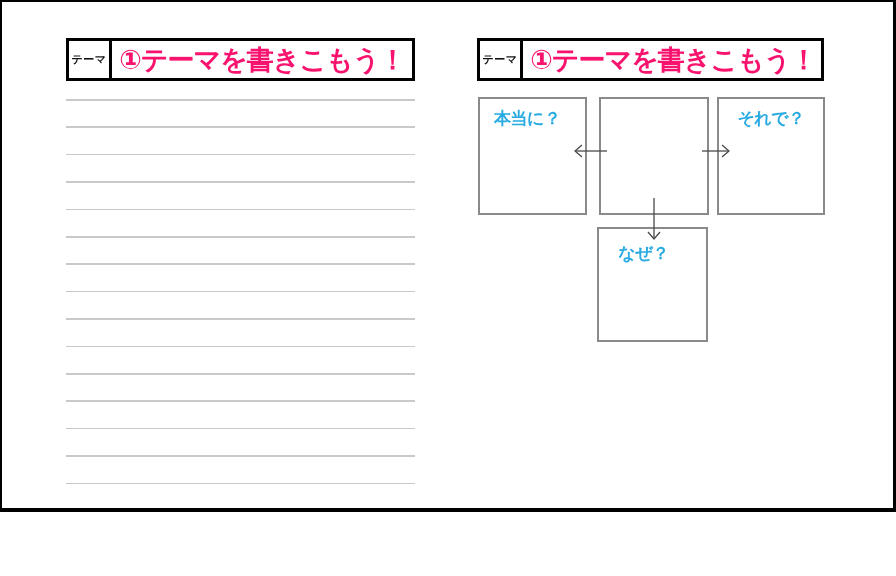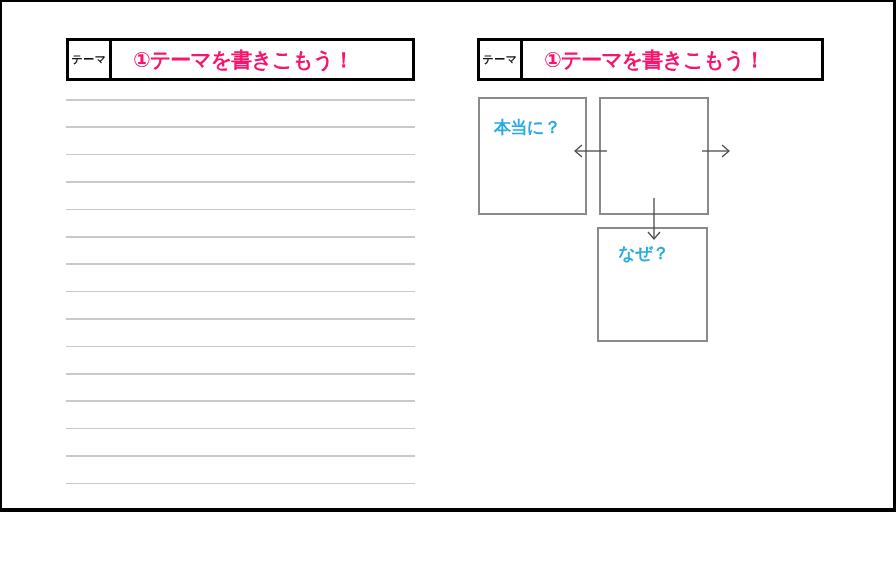--- a/index.html
+++ b/index.html
@@ -35,22 +35,22 @@
     justify-content: center;
     font-size: 11px;
     font-weight: bold;
     color: #111;
     letter-spacing: 0.5px;
   }
   .theme-header .title-cell {
     flex: 1;
     display: flex;
     align-items: center;
-    padding-left: 21px;
-    font-size: 21px;
+    padding-left: 7px;
+    font-size: 27px;
     font-weight: bold;
     color: var(--pink, #f8146e);
     letter-spacing: -1px;
     white-space: nowrap;
     overflow: hidden;
   }
   .header-left  { left: 64px;  width: 349px; }
   .header-right { left: 475px; width: 347px; }
 
   
@@ -81,21 +81,21 @@
   .box-naze   { left: 595px; top: 225px; width: 111px; height: 115px; }
 
   .dlabel {
     display: block;
     font-weight: bold;
     font-size: 17px;
     color: var(--cyan, #29abe2);
     letter-spacing: -0.5px;
     white-space: nowrap;
   }
-  .box-really .dlabel { padding: 17px 0 0 14px; text-align: left; }
+  .box-really .dlabel { padding: 8px 0 0 14px; text-align: left; }
   .box-sore   .dlabel { padding: 8px 0 0 0;  text-align: center; }
   .box-naze   .dlabel { padding: 13px 18px 0 0; text-align: center; }
 
   .arrows-overlay {
     position: absolute;
     left: 460px;
     top: 85px;
     width: 420px;
     height: 270px;
     pointer-events: none;
@@ -135,20 +135,23 @@
     <div class="tag-cell">テーマ</div>
     <div class="title-cell">①テーマを書きこもう！</div>
   </header>
 
   <div class="dbox box-really">
     <span class="dlabel">本当に？</span>
   </div>
 
   <div class="dbox box-center"></div>
 
+  <div class="dbox box-sore">
+    <span class="dlabel">それで？</span>
+  </div>
 
   <div class="dbox box-naze">
     <span class="dlabel">なぜ？</span>
   </div>
 
   <svg class="arrows-overlay" viewBox="0 0 420 270">
     <g stroke="#4a4a4a" stroke-width="1.3" fill="none">
       <line x1="145" y1="64" x2="114" y2="64"></line>
       <polyline points="120,58 113,64 120,70"></polyline>
     </g>

